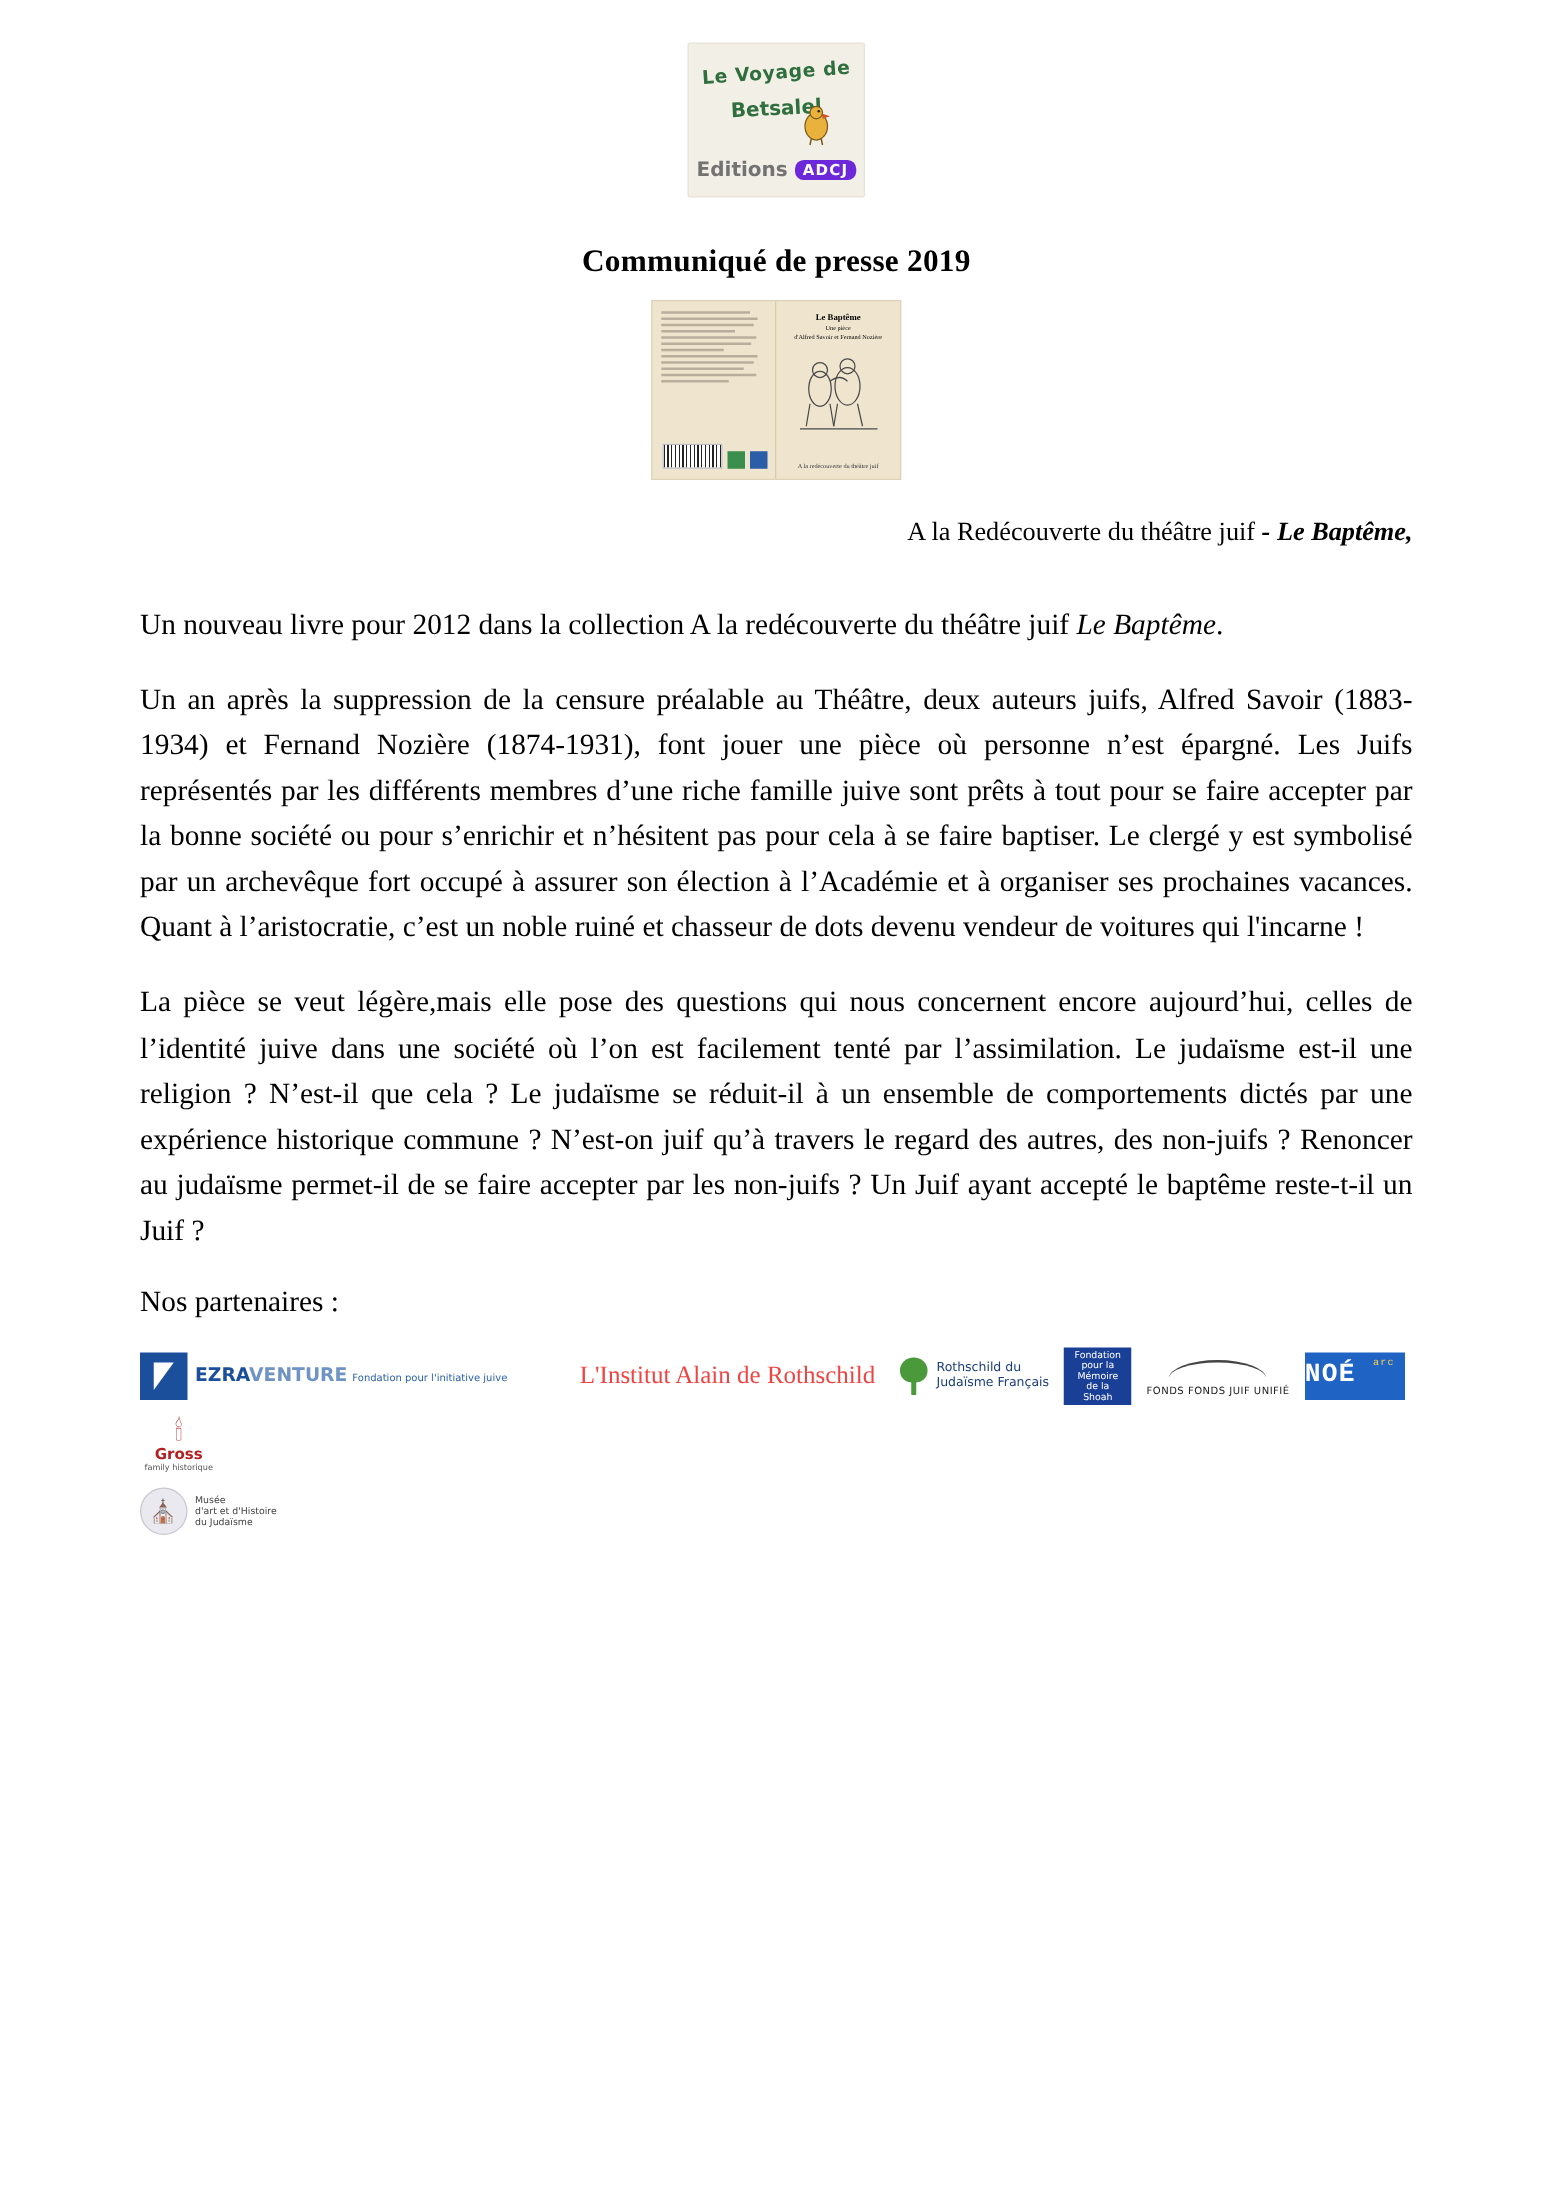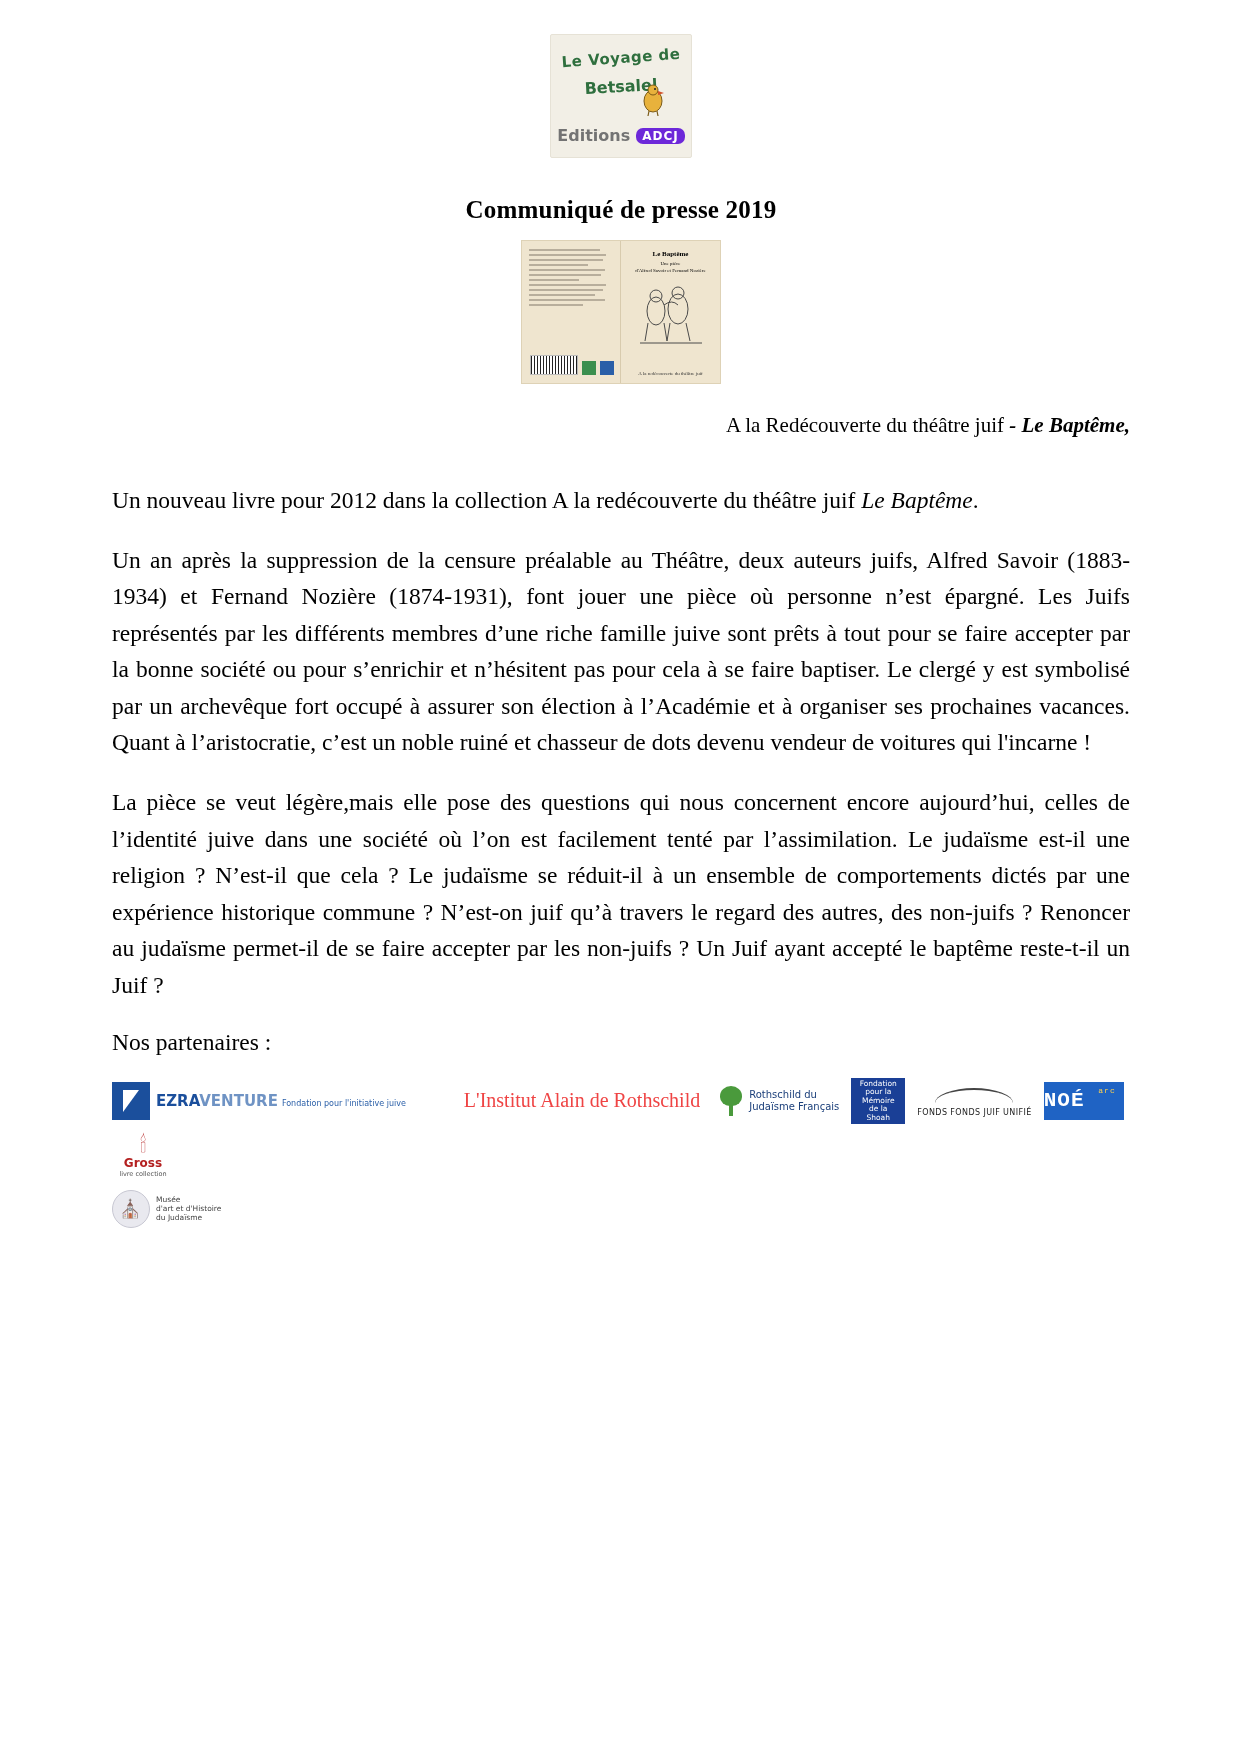--- a/index.html
+++ b/index.html
@@ -506,21 +506,21 @@
     </div>
 
     <div class="plogo p-noe">
       <span class="arc">arc</span>
       <span>NOÉ</span>
     </div>
 
     <div class="plogo p-gross">
       <span class="men">🕯</span>
       <span class="t1">Gross</span>
-      <span class="t2">livre collection</span>
+      <span class="t2">family historique</span>
     </div>
   </div>
 
   <div class="partners-row2">
     <div class="p-musee">
       <span class="badge">⛪</span>
       <span class="txt">
         <span>Musée</span><br>
         <span>d'art et d'Histoire</span><br>
         <span>du Judaïsme</span>

